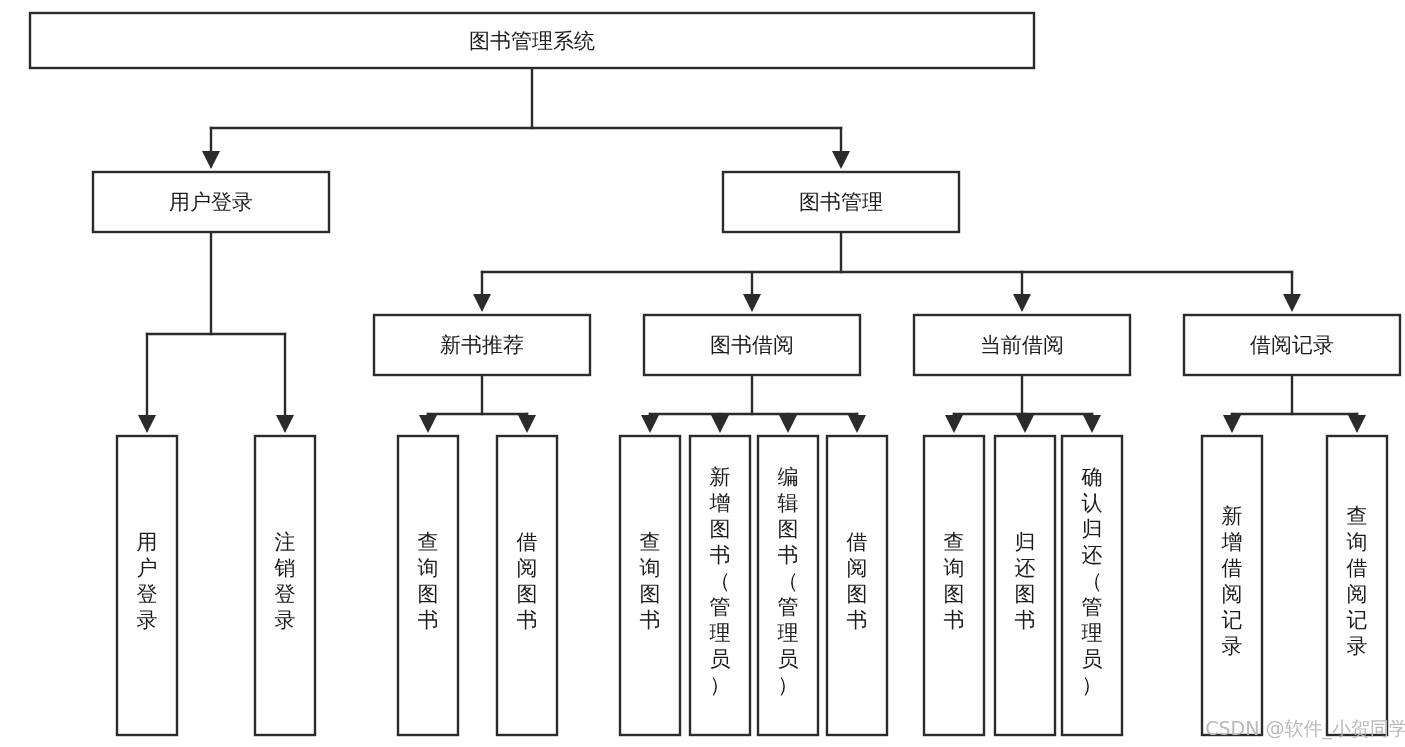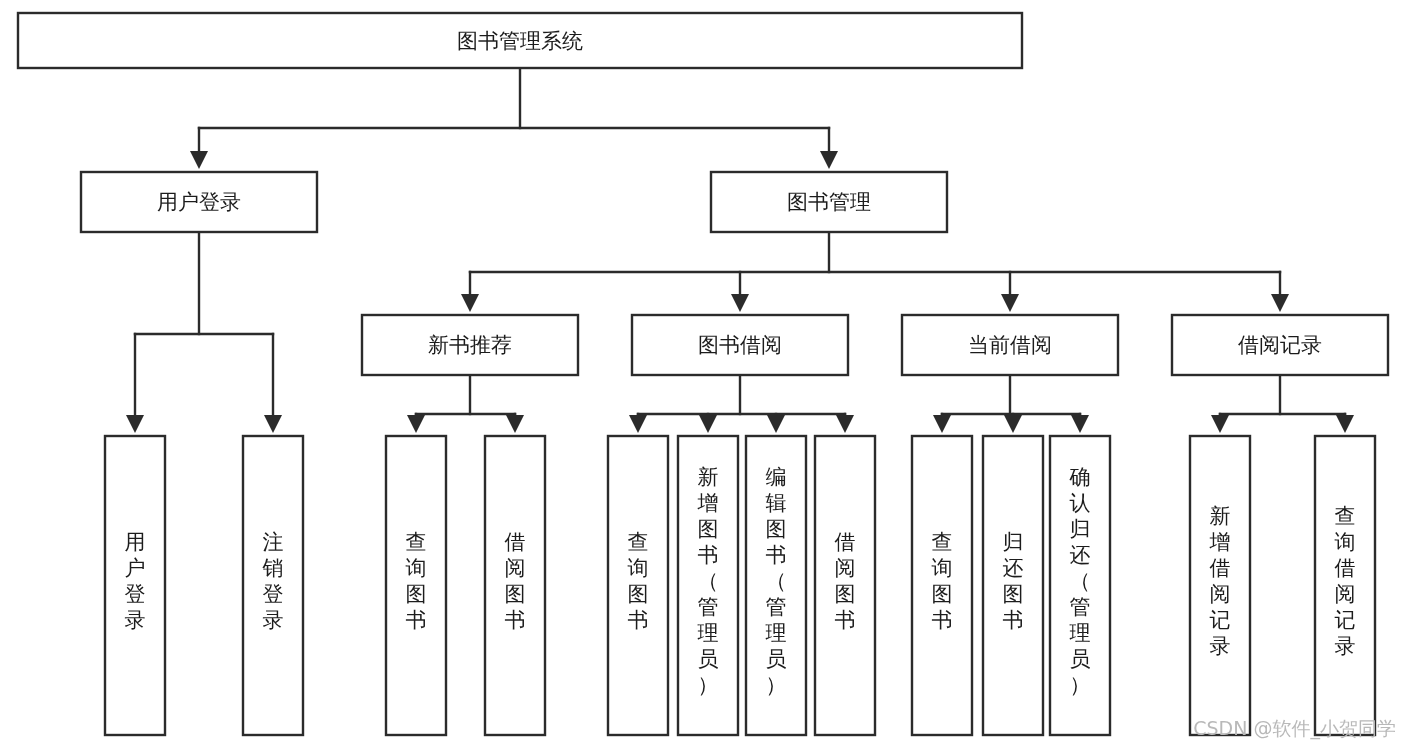--- a/index.html
+++ b/index.html
@@ -9,21 +9,21 @@
   }
   body {
     width: 1405px;
     height: 747px;
     font-family: "DejaVu Sans", "Liberation Sans", sans-serif;
     overflow: hidden;
     position: relative;
   }
   #diagram-root {
     position: absolute;
-    left: 0;
+    left: 12px;
     top: 0;
     width: 1168px;
     height: 747px;
   }
   svg.diagram {
     display: block;
     width: 1405px;
     height: 747px;
   }
   .node-rect {

